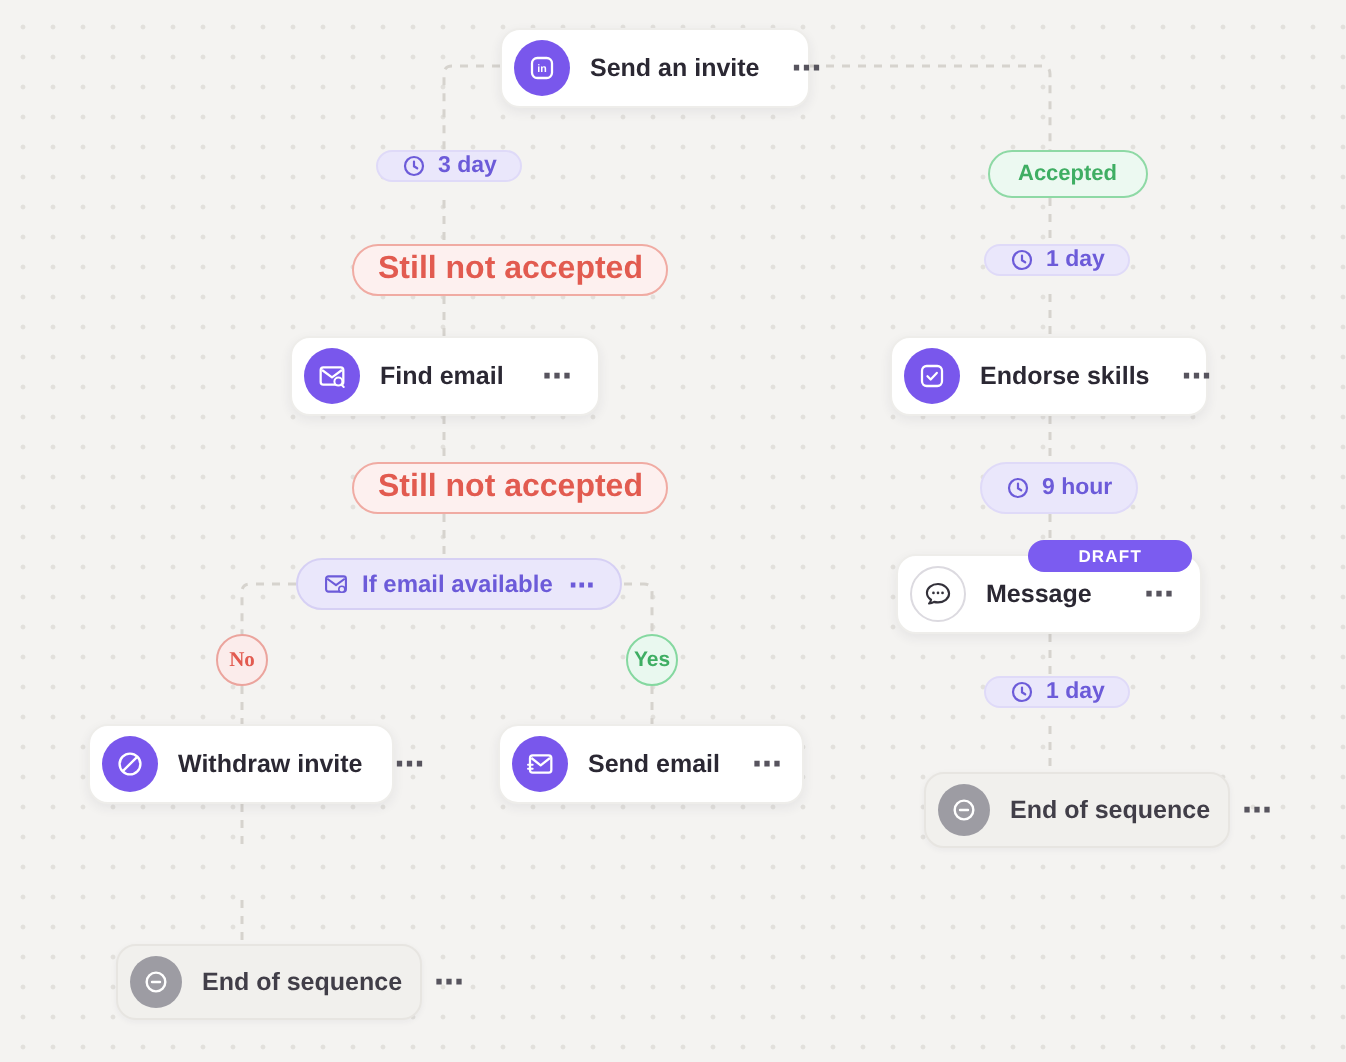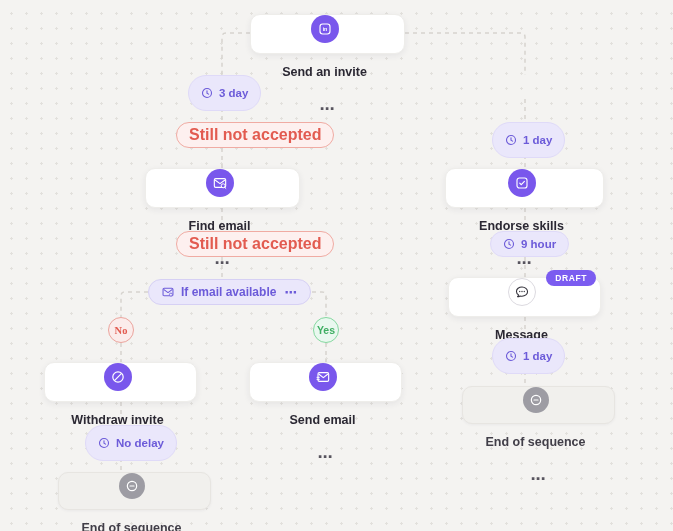--- a/index.html
+++ b/index.html
@@ -26,22 +26,21 @@
   .card{
     position:absolute;
     display:flex;align-items:center;
     box-sizing:border-box;
     height:40px;
     background:#ffffff;
     border:1px solid #eeedea;
     border-radius:10px;
     padding:0 12px 0 6px;
     box-shadow:0 2px 6px rgba(45,42,70,.07);
-    gap:22px;
-    flex-direction:column;
+    gap:10px;
   }
   .card .label{
     font-size:12.5px;font-weight:600;color:#2b2833;
     flex:1;white-space:nowrap;
   }
   .card.end{
     background:#f1f0ed;
     border-color:#e7e5e1;
     box-shadow:0 1px 3px rgba(45,42,70,.05);
     height:38px;
@@ -64,21 +63,21 @@
   .pill{
     position:absolute;
     box-sizing:border-box;
     display:flex;align-items:center;justify-content:center;
     border-radius:999px;
     font-size:11.5px;font-weight:700;
     gap:6px;white-space:nowrap;
   }
   .pill.delay{
     background:#eae7fb;border:1px solid #dfdaf8;color:#6c5bd9;
-    height:36px;padding:0 12px;
+    height:16px;padding:0 12px;
   }
   .pill.danger{
     background:#fdf0ef;border:1px solid #f0aba3;color:#e25b50;
     height:26px;padding:0 12px;font-size:16px;
   }
   .pill.success{
     background:#ecf9f1;border:1px solid #8ed9a5;color:#3fae63;
     height:24px;padding:0 14px;font-size:11px;
   }
   .pill.condition{
@@ -91,21 +90,21 @@
     box-sizing:border-box;
     display:flex;align-items:center;justify-content:center;
     font-size:10.5px;font-weight:700;
   }
   .branch-badge.no{background:#fbeceb;border:1px solid #eba49d;color:#e25b50;}
   .branch-badge.yes{background:#e9f8ef;border:1px solid #85d8a0;color:#3fae63;}
   .draft-badge{
     position:absolute;top:-8px;right:4px;
     background:#7b5cf0;color:#fff;
     font-size:8.5px;font-weight:700;letter-spacing:.6px;
-    padding:3px 9px;border-radius:999px;
+    padding:3px 25px;border-radius:999px;
   }
   .clock{display:flex;align-items:center;}
 </style>
 </head>
 <body>
 
 <div class="canvas">
 
   <svg class="connectors" viewBox="0 0 673 531">
     <path d="M250 33 H226 Q222 33 222 37 V75"></path>
@@ -193,29 +192,20 @@
     <span class="icon-circle purple">
       <svg width="16" height="16" viewBox="0 0 24 24">
         <circle cx="12" cy="12" r="7.8" fill="none" stroke="#fff" stroke-width="1.8"></circle>
         <path d="M7 17 17 7" stroke="#fff" stroke-width="1.8" stroke-linecap="round"></path>
       </svg>
     </span>
     <span class="label">Withdraw invite</span>
     <span class="more">⋯</span>
   </div>
 
-  <div class="pill delay" style="left:85px;top:425px;">
-    <span class="clock">
-      <svg width="12" height="12" viewBox="0 0 24 24">
-          <circle cx="12" cy="12" r="9" fill="none" stroke="currentColor" stroke-width="2.2"></circle>
-          <path d="M12 7.5v4.8l3.2 2" fill="none" stroke="currentColor" stroke-width="2.2" stroke-linecap="round"></path>
-        </svg>
-    </span>
-    <span>No delay</span>
-  </div>
 
   <div class="card end" style="left:44px;top:472px;width:153px;">
     <span class="icon-circle gray">
       <svg width="16" height="16" viewBox="0 0 24 24">
         <circle cx="12" cy="12" r="7" fill="none" stroke="#fff" stroke-width="1.8"></circle>
         <path d="M9 12h6" stroke="#fff" stroke-width="1.8" stroke-linecap="round"></path>
       </svg>
     </span>
     <span class="label">End of sequence</span>
     <span class="more">⋯</span>
@@ -226,20 +216,23 @@
       <svg width="16" height="16" viewBox="0 0 24 24">
         <rect x="4.5" y="5.5" width="16" height="13" rx="2" fill="none" stroke="#fff" stroke-width="1.7"></rect>
         <path d="M5.5 7.5 12.5 13l7-5.5" fill="none" stroke="#fff" stroke-width="1.7" stroke-linejoin="round"></path>
         <path d="M3 12.5h3.5M3 15.5h3.5" stroke="#fff" stroke-width="1.5" stroke-linecap="round"></path>
       </svg>
     </span>
     <span class="label">Send email</span>
     <span class="more">⋯</span>
   </div>
 
+  <div class="pill success" style="left:494px;top:75px;">
+    <span>Accepted</span>
+  </div>
 
   <div class="pill delay" style="left:492px;top:122px;">
     <span class="clock">
       <svg width="12" height="12" viewBox="0 0 24 24">
           <circle cx="12" cy="12" r="9" fill="none" stroke="currentColor" stroke-width="2.2"></circle>
           <path d="M12 7.5v4.8l3.2 2" fill="none" stroke="currentColor" stroke-width="2.2" stroke-linecap="round"></path>
         </svg>
     </span>
     <span>1 day</span>
   </div>

